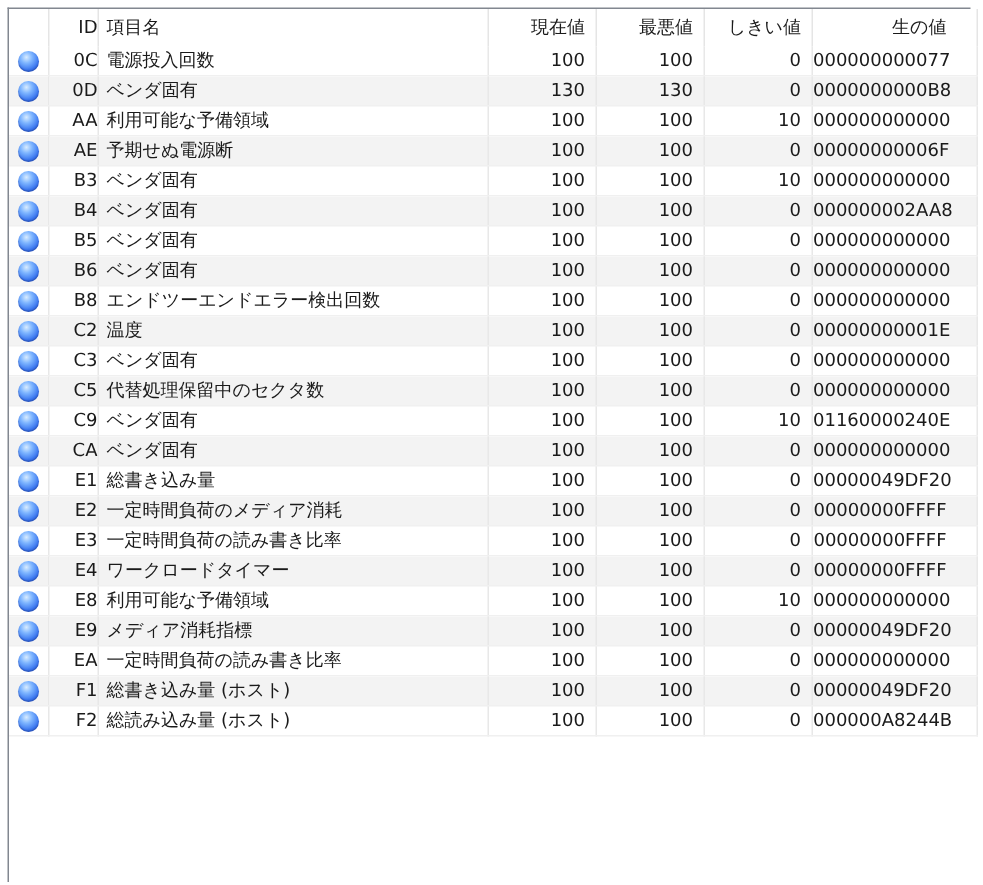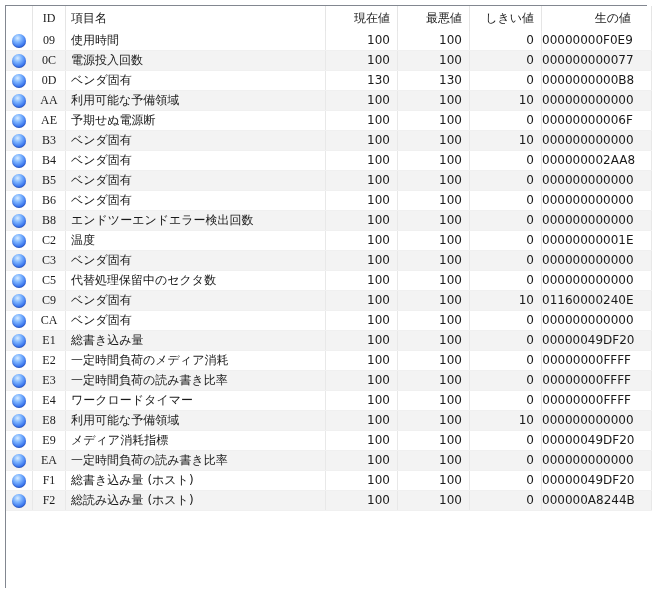--- a/index.html
+++ b/index.html
@@ -8,21 +8,21 @@
   .listview { position: absolute; left: 5px; top: 5px; width: 641px; height: 582px;
               border-top: 1px solid #828790; border-left: 1px solid #828790; background: #fff; }
   table { border-collapse: collapse; table-layout: fixed; width: 641px; }
   th, td { padding: 0; height: 19px; line-height: 19px; white-space: nowrap; overflow: hidden; }
   thead th { height: 25px; line-height: 25px; font-weight: normal; color: #1a1a1a;
              border-right: 1px solid #e5e5e5; background: #fff; }
   tbody td { border-right: 1px solid #e8e8e8; border-bottom: 1px solid #f0f0f0; }
   tbody tr:nth-child(even) td { background: #f3f3f3; }
   tbody tr:nth-child(odd) td { background: #ffffff; }
   .c-icon { width: 26px; text-align: center; }
-  .c-id { width: 32px; text-align: center; font-family: Liberation Serif, serif; }
+  .c-id { width: 32px; text-align: right; }
   .c-name { width: 254px; text-align: left; padding-left: 5px; }
   .c-num { width: 72px; text-align: right; padding-right: 7px; box-sizing: border-box; }
   .c-raw { width: 110px; text-align: right; padding-right: 20px; box-sizing: border-box; }
   th.c-name { padding-left: 5px; margin-left: 20px; }
   .orb { display: inline-block; width: 14px; height: 14px; border-radius: 50%; vertical-align: middle;
          background: radial-gradient(circle at 40% 30%, #d8ecff 0%, #7fb6ff 30%, #3c78f0 65%, #2a55c8 100%);
          box-shadow: inset 0 -1px 1px rgba(0,0,60,0.25); }
 </style>
 </head>
 <body>
@@ -36,29 +36,20 @@
         <th class="c-name">項目名</th>
         <th class="c-num">現在値</th>
         <th class="c-num">最悪値</th>
         <th class="c-num">しきい値</th>
         <th class="c-raw">生の値</th>
       </tr>
     </thead>
     <tbody id="rows">
 
 
-  <tr>
-    <td class="c-icon"><span class="orb"></span></td>
-    <td class="c-id">09</td>
-    <td class="c-name">使用時間</td>
-    <td class="c-num">100</td>
-    <td class="c-num">100</td>
-    <td class="c-num">0</td>
-    <td class="c-raw">00000000F0E9</td>
-  </tr>
 
   <tr>
     <td class="c-icon"><span class="orb"></span></td>
     <td class="c-id">0C</td>
     <td class="c-name">電源投入回数</td>
     <td class="c-num">100</td>
     <td class="c-num">100</td>
     <td class="c-num">0</td>
     <td class="c-raw">000000000077</td>
   </tr>

